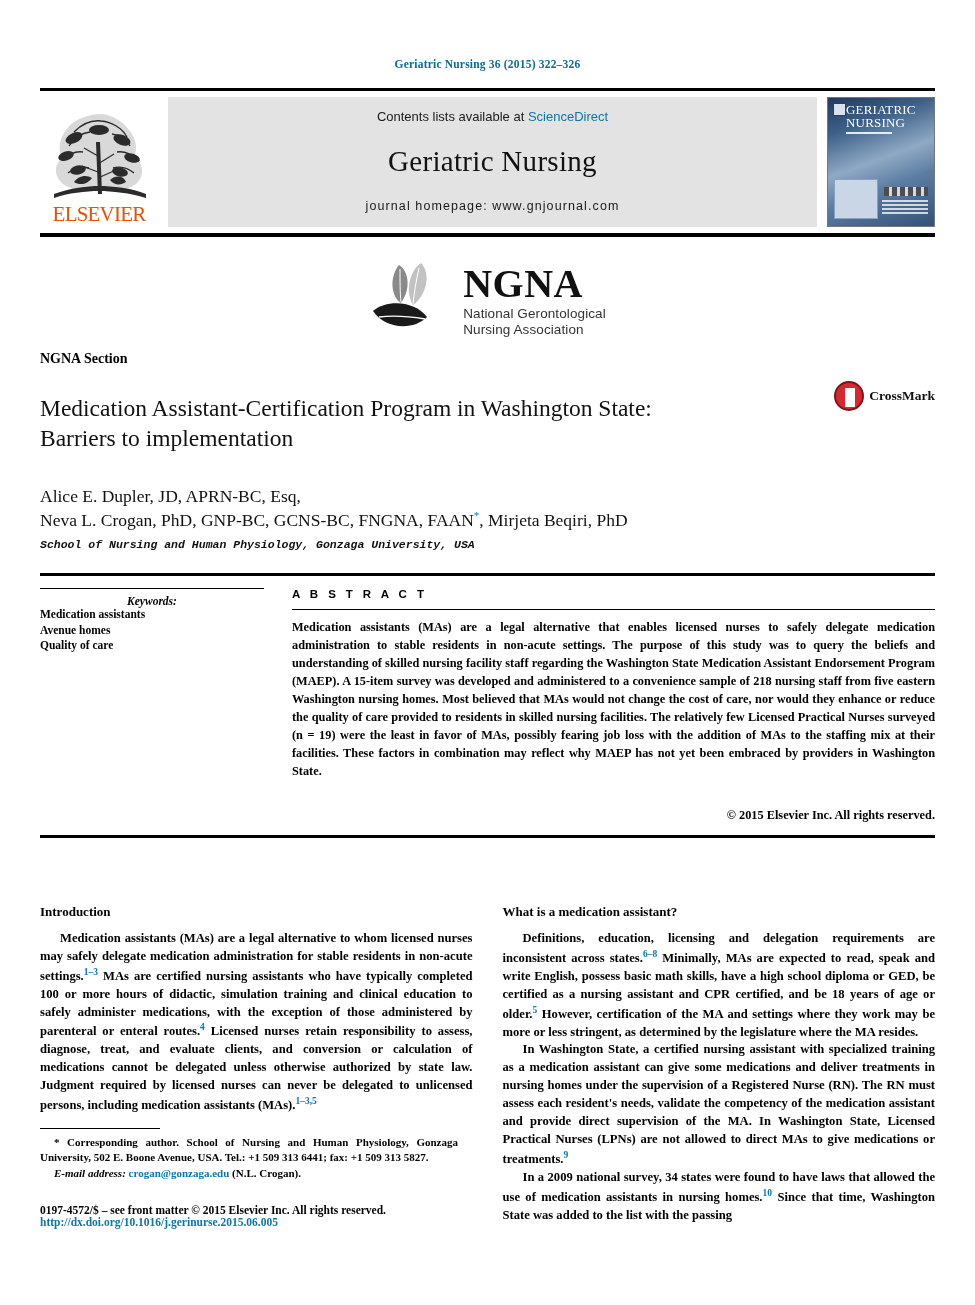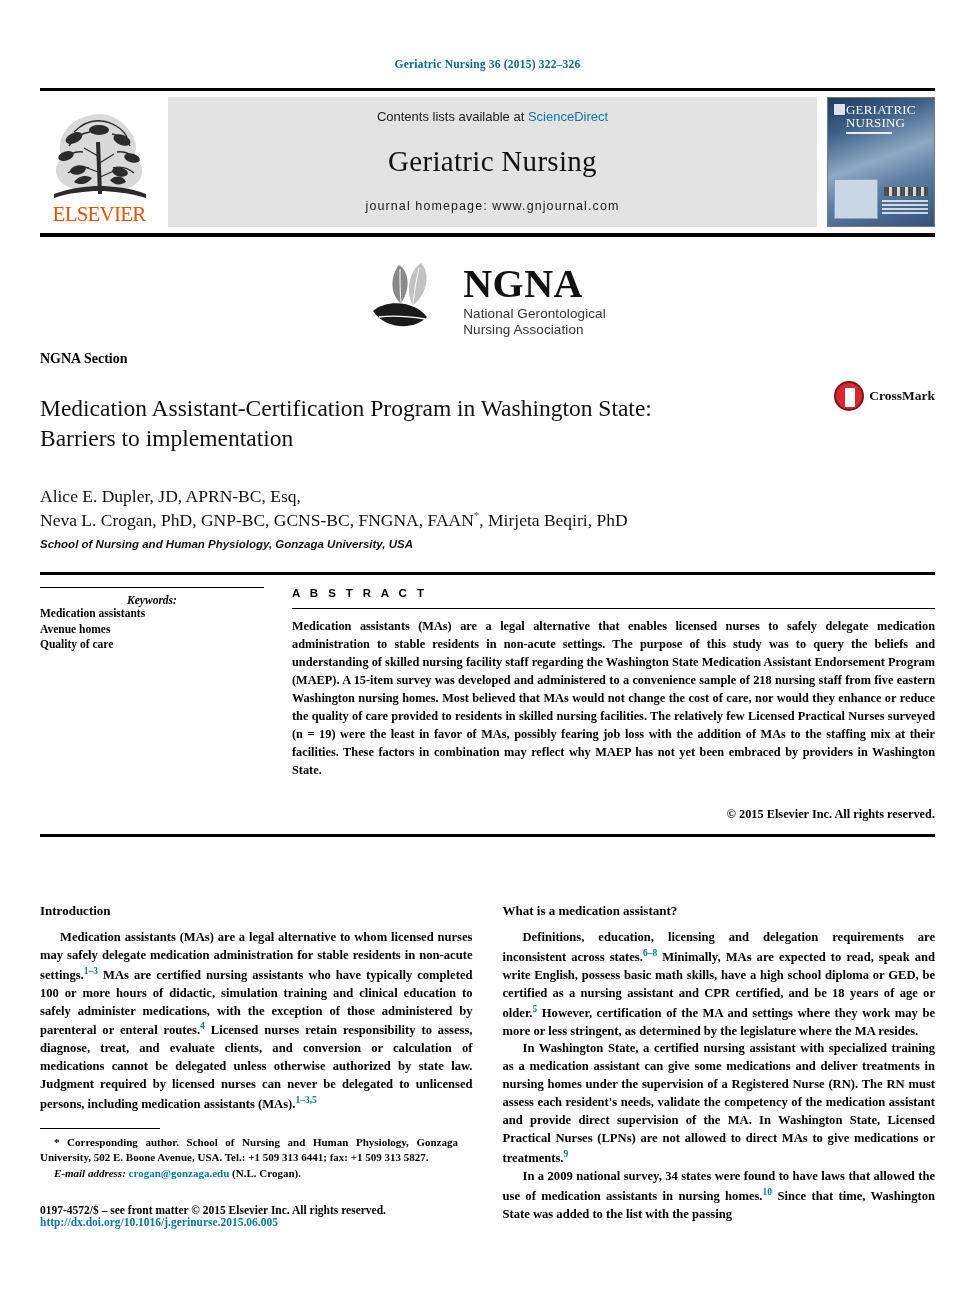--- a/index.html
+++ b/index.html
@@ -173,21 +173,21 @@
 
   .authors {
     font-family: "Liberation Serif", serif;
     font-size: 17.5px;
     line-height: 1.42;
     margin-top: 14px;
     color: #111;
   }
   .authors sup { color: #0b76a8; font-size: 11px; }
   .affiliation {
-    font-family: Liberation Sans, sans-serif;
+    font-family: Liberation Mono, monospace;
     font-style: italic;
     font-weight: bold;
     font-size: 11.5px;
     margin-top: 5px;
     color: #111;
   }
 
   
   .abs-top-rule { height: 3px; background: #000; margin-top: 22px; }
   .abs-row { display: flex; margin-top: 0; }

